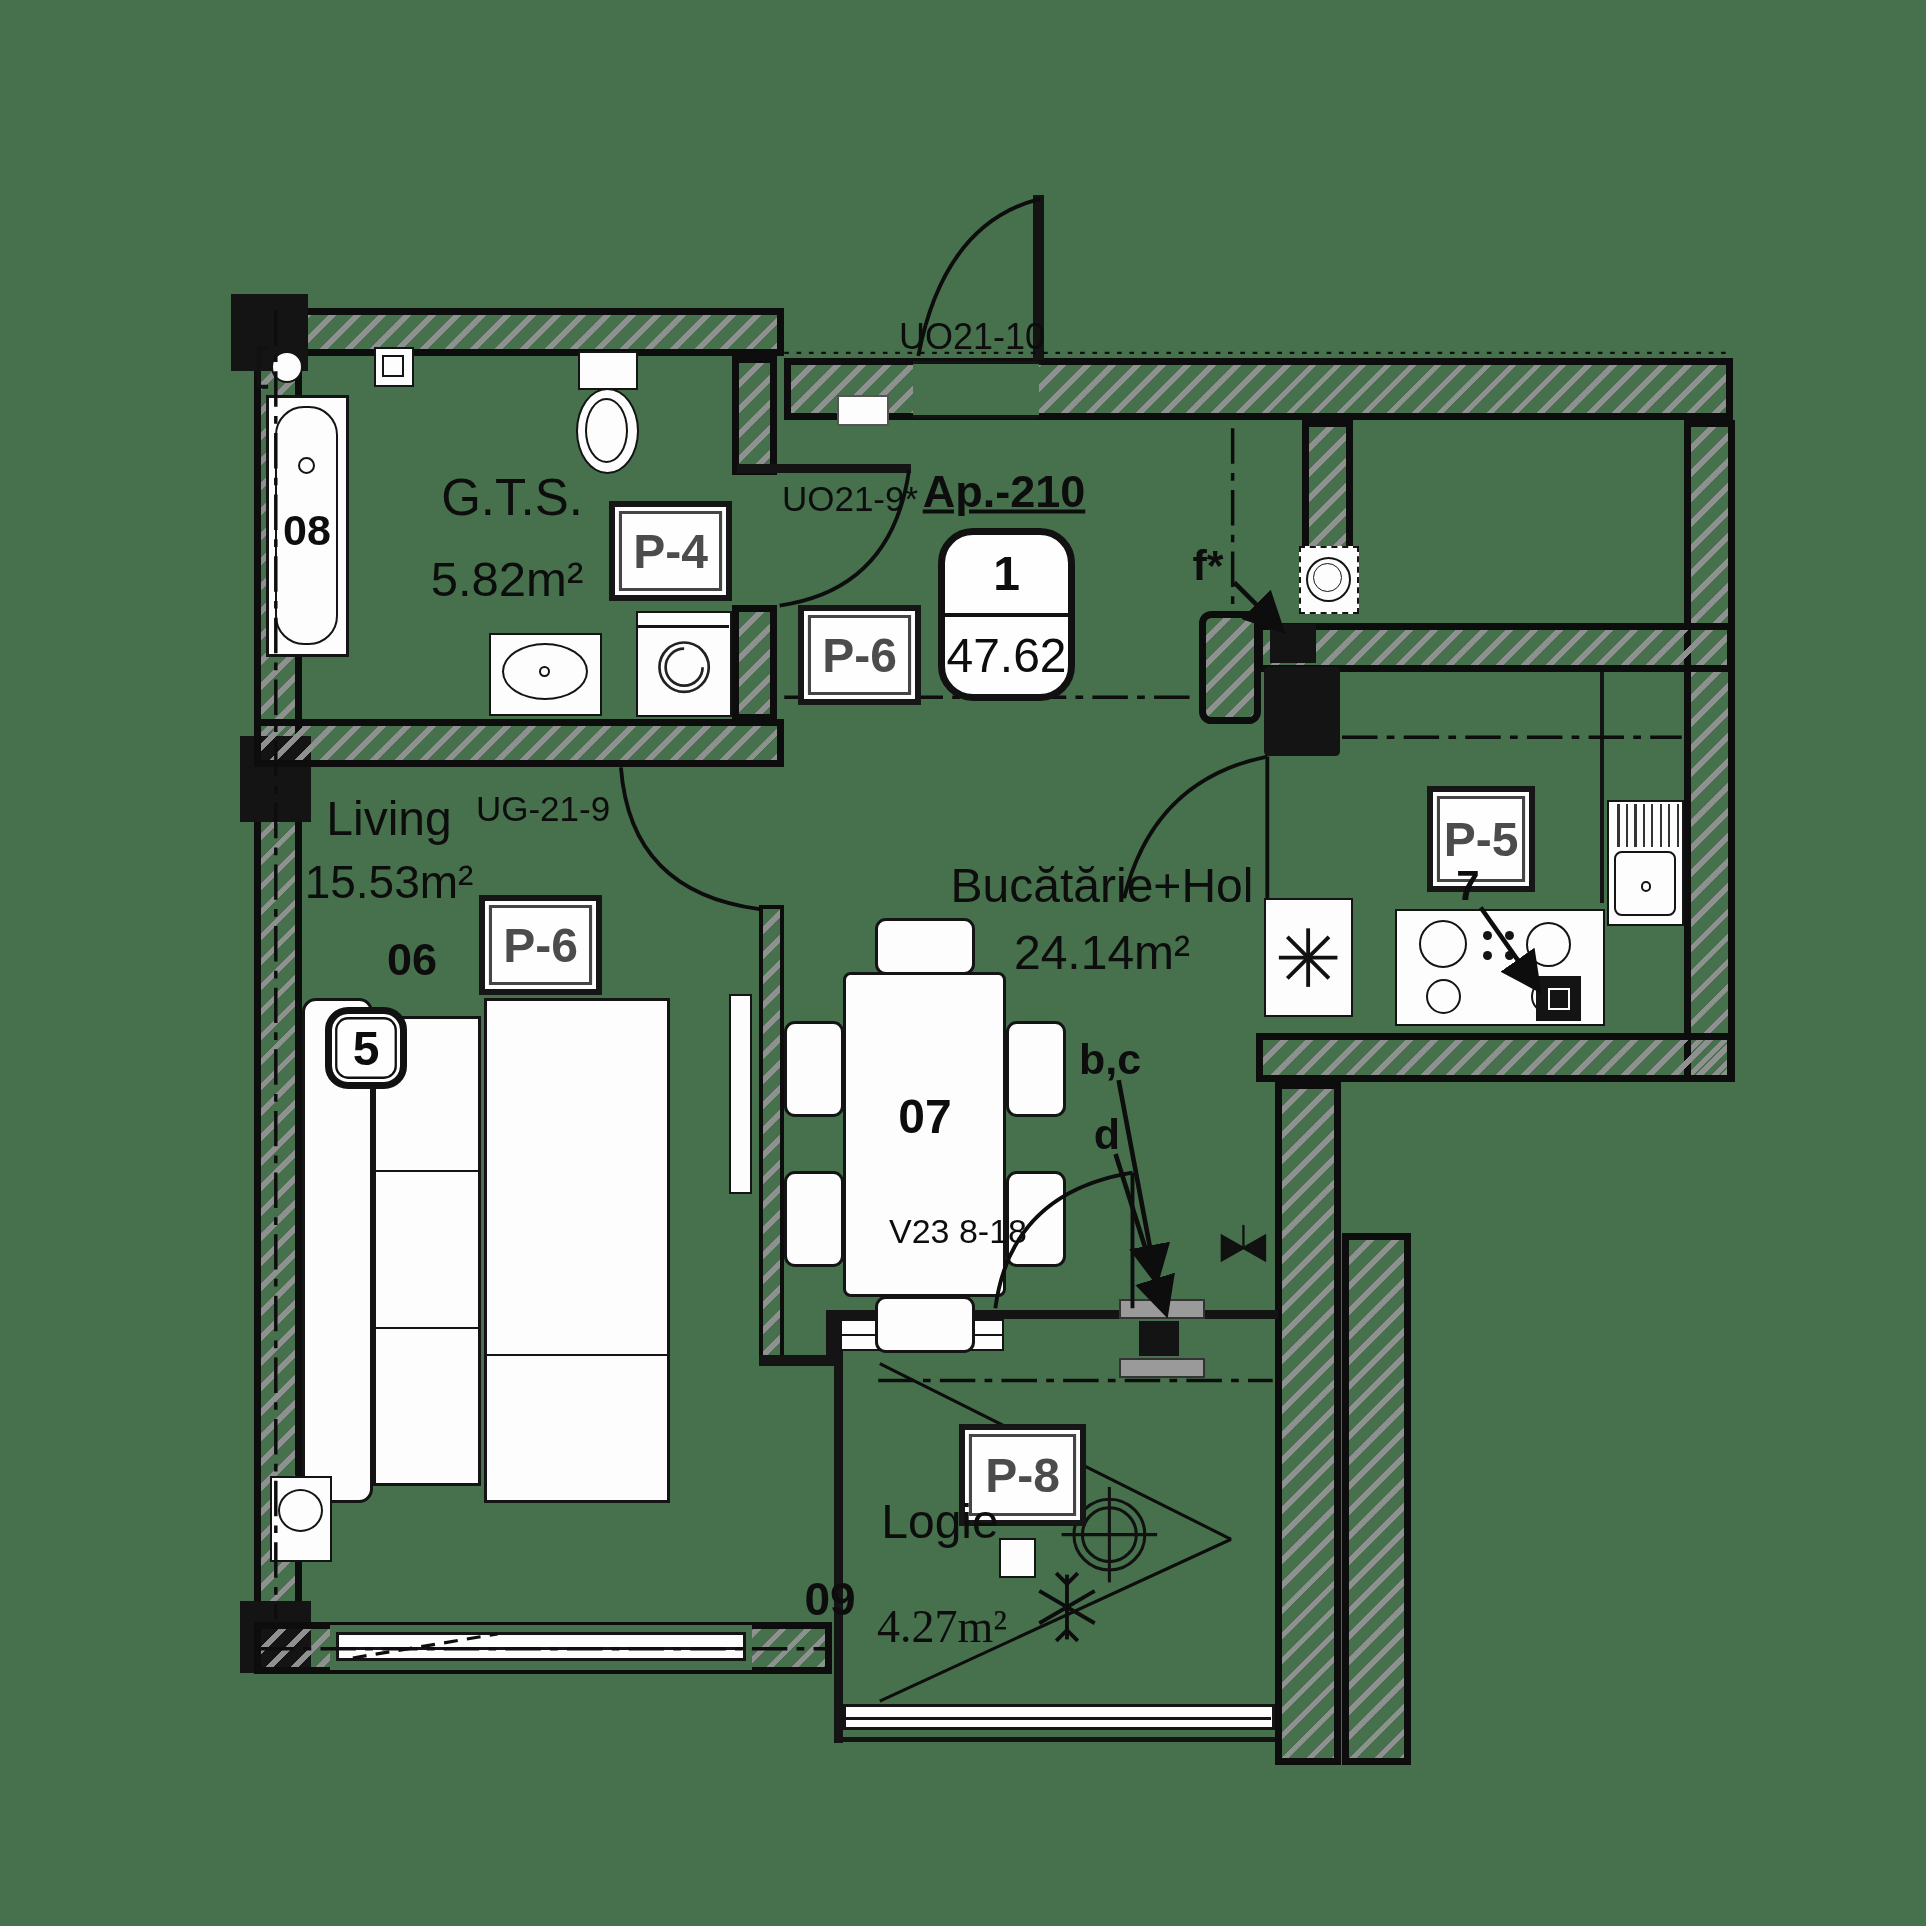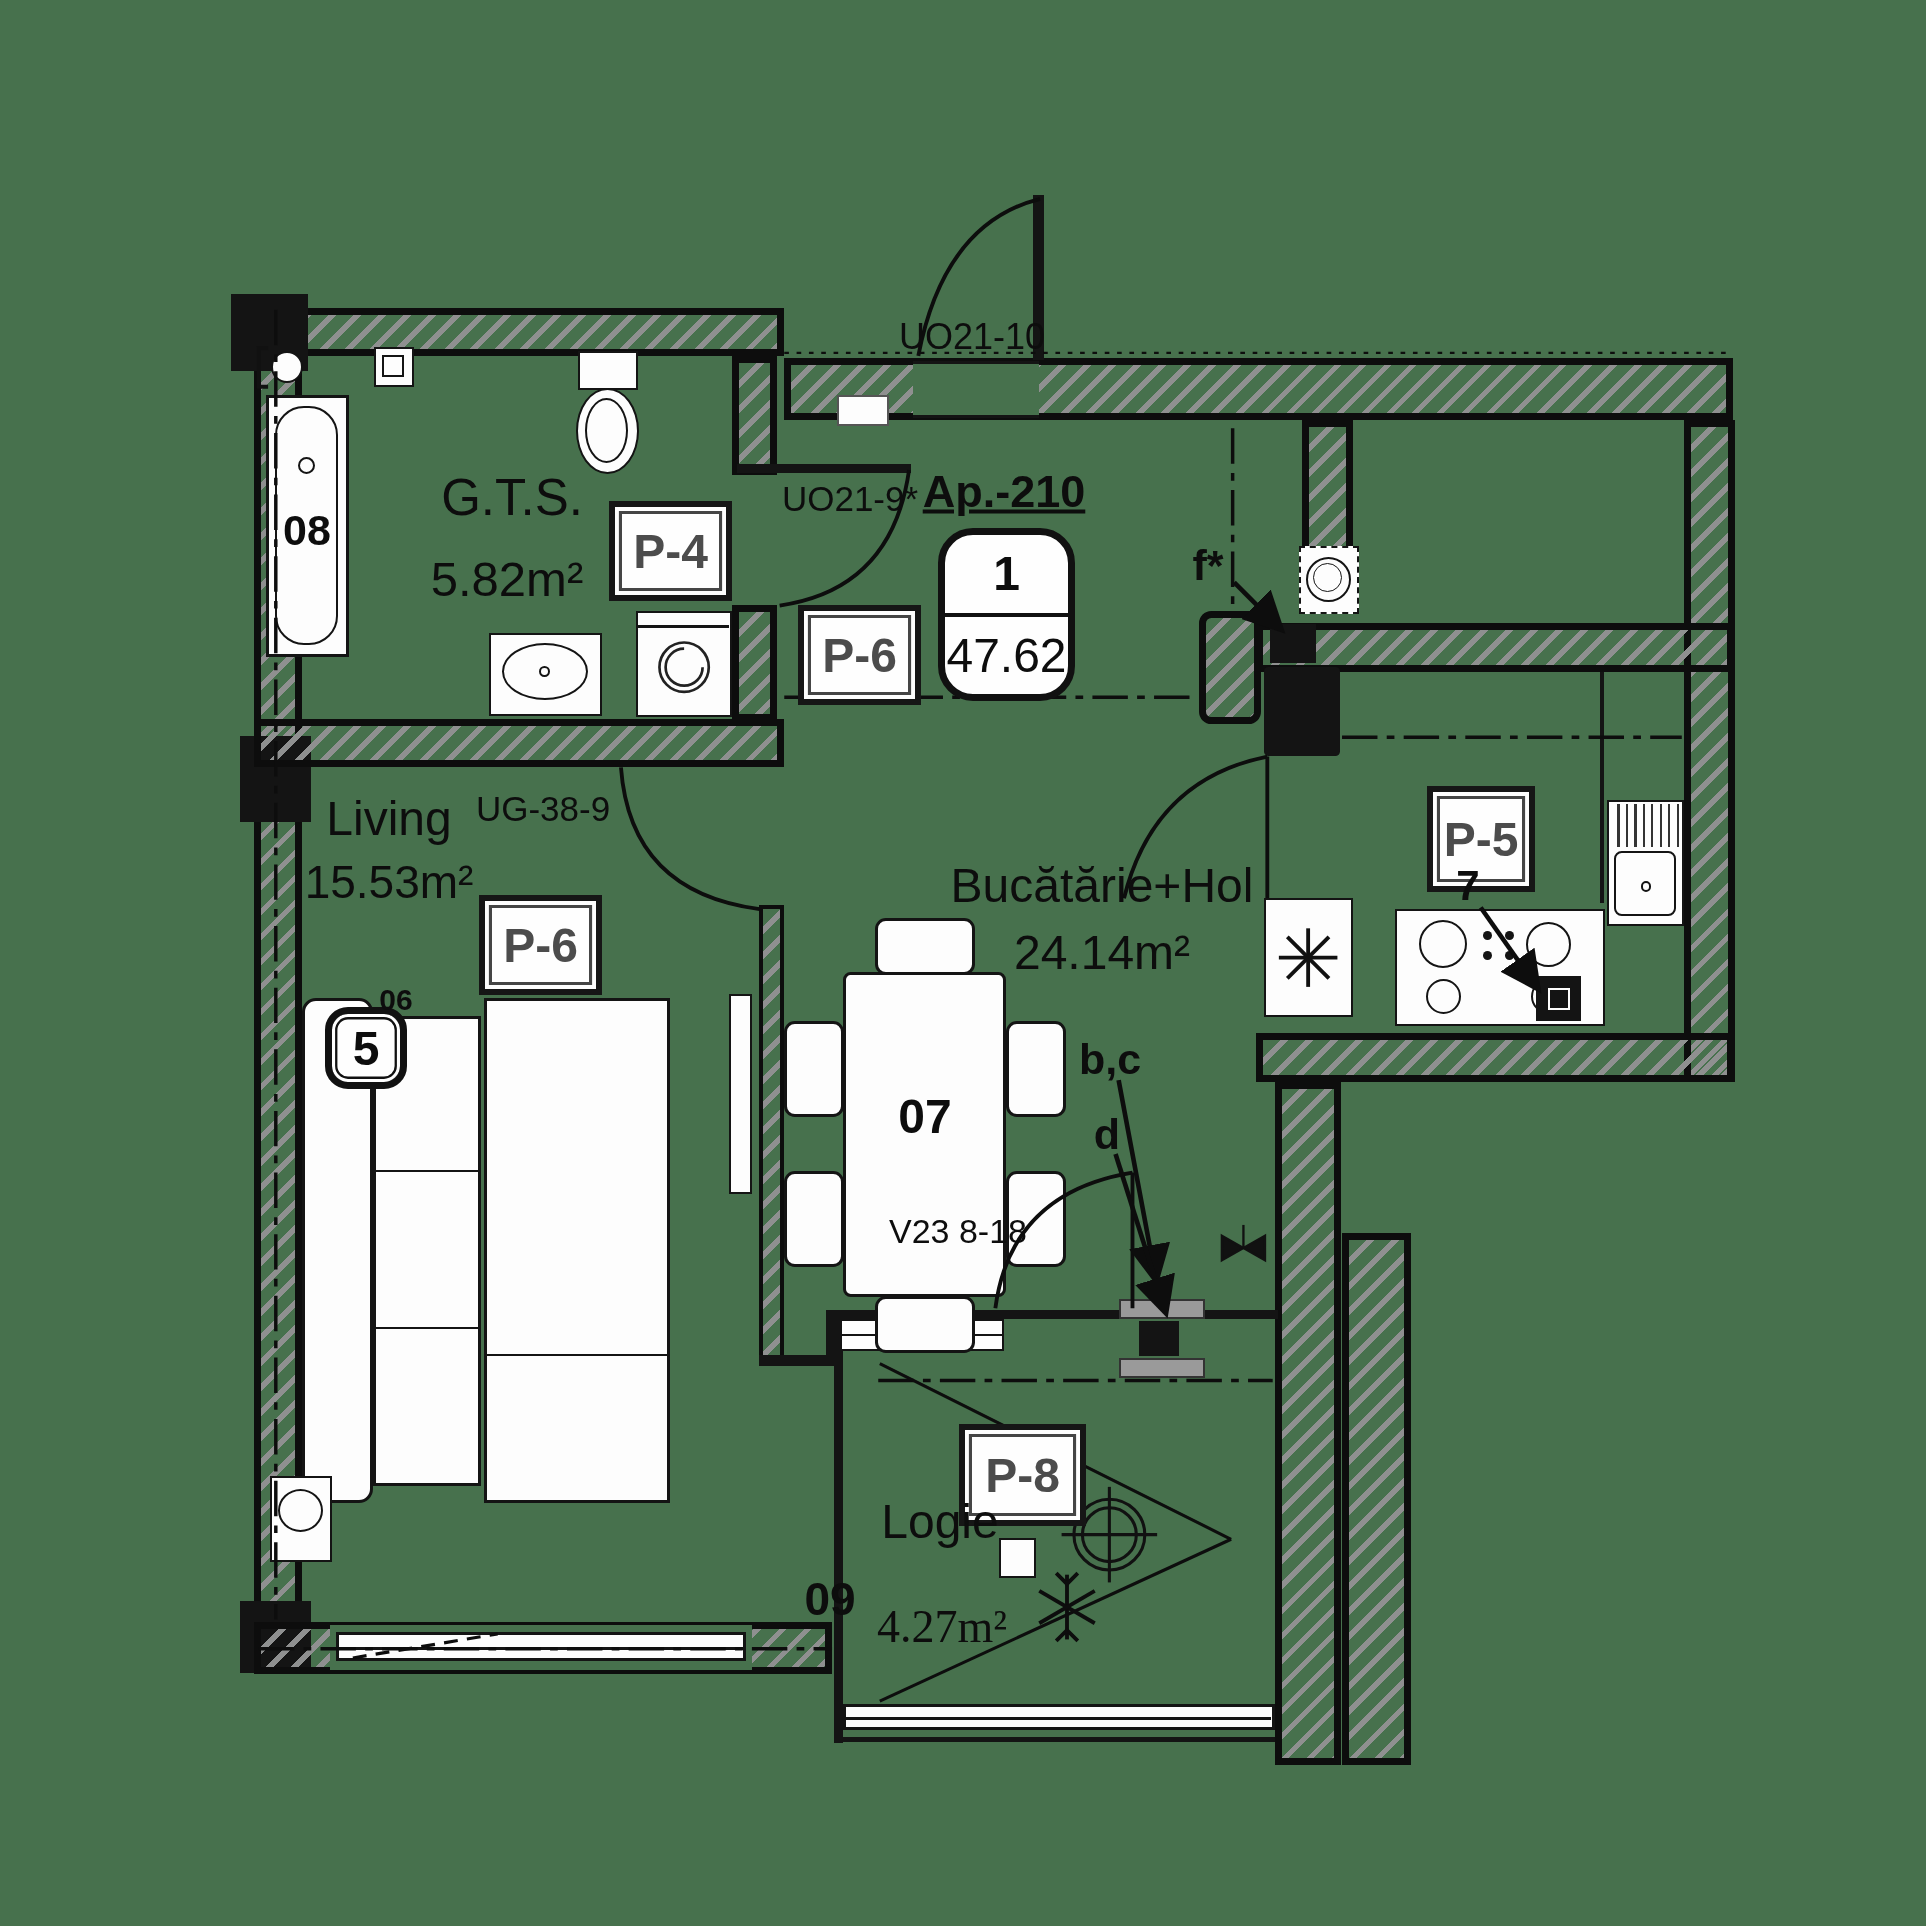--- a/index.html
+++ b/index.html
@@ -247,24 +247,24 @@
     <span>5</span>
   </div>
 
   <div class="lbl" style="left:972px;top:337px;font-size:36px;">UO21-10</div>
   <div class="lbl" style="left:512px;top:497px;font-size:51px;">G.T.S.</div>
   <div class="lbl" style="left:507px;top:579px;font-size:49px;">5.82m²</div>
   <div class="lbl b" style="left:307px;top:530px;font-size:43px;text-align:right;">08</div>
   <div class="lbl" style="left:850px;top:498px;font-size:35px;">UO21-9*</div>
   <div class="lbl b" style="left:1004px;top:491px;font-size:45px;text-decoration:underline;">Ap.-210</div>
   <div class="lbl b" style="left:1208px;top:565px;font-size:43px;">f*</div>
-  <div class="lbl" style="left:543px;top:808px;font-size:35px;">UG-38-9</div>
+  <div class="lbl" style="left:543px;top:808px;font-size:35px;">UG-21-9</div>
   <div class="lbl" style="left:389px;top:819px;font-size:48px;">Living</div>
   <div class="lbl" style="left:389px;top:882px;font-size:46px;">15.53m²</div>
-  <div class="lbl b" style="left:396px;top:959px;font-size:30px;margin-top:41px;">06</div>
+  <div class="lbl b" style="left:412px;top:959px;font-size:45px;">06</div>
   <div class="lbl" style="left:1102px;top:886px;font-size:48px;">Bucătărie+Hol</div>
   <div class="lbl" style="left:1102px;top:953px;font-size:48px;">24.14m²</div>
   <div class="lbl b" style="left:925px;top:1117px;font-size:48px;">07</div>
   <div class="lbl b" style="left:1110px;top:1059px;font-size:43px;">b,c</div>
   <div class="lbl b" style="left:1107px;top:1134px;font-size:43px;">d</div>
   <div class="lbl" style="left:958px;top:1231px;font-size:34px;">V23 8-18</div>
   <div class="lbl b" style="left:1468px;top:886px;font-size:42px;">7</div>
   <div class="lbl" style="left:940px;top:1522px;font-size:48px;">Logie</div>
   <div class="lbl" style="left:942px;top:1627px;font-size:46px;font-family:Liberation Serif, serif;">4.27m²</div>
   <div class="lbl b" style="left:830px;top:1599px;font-size:46px;">09</div>

